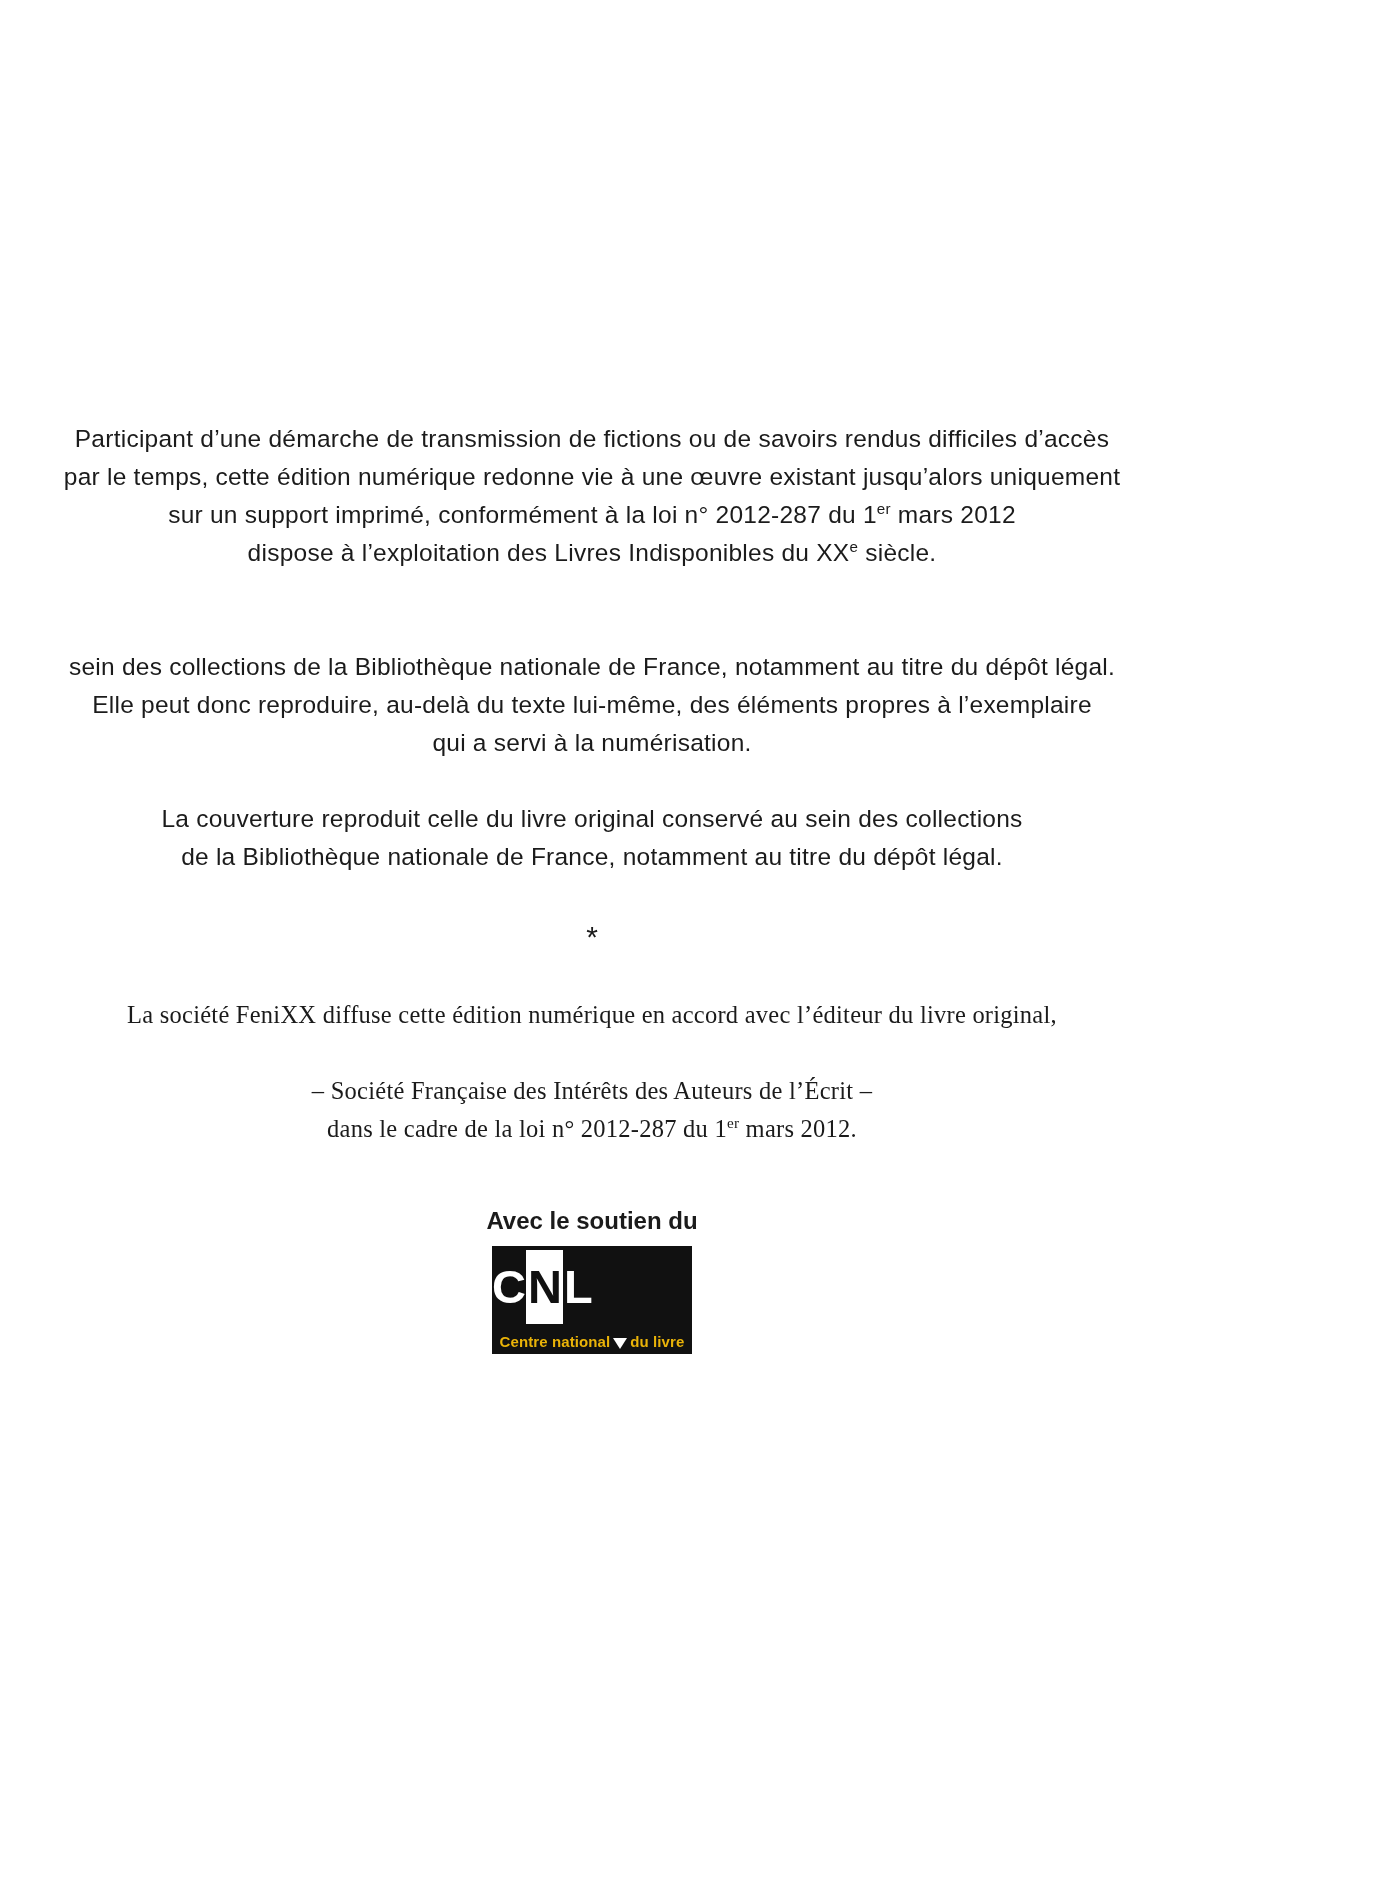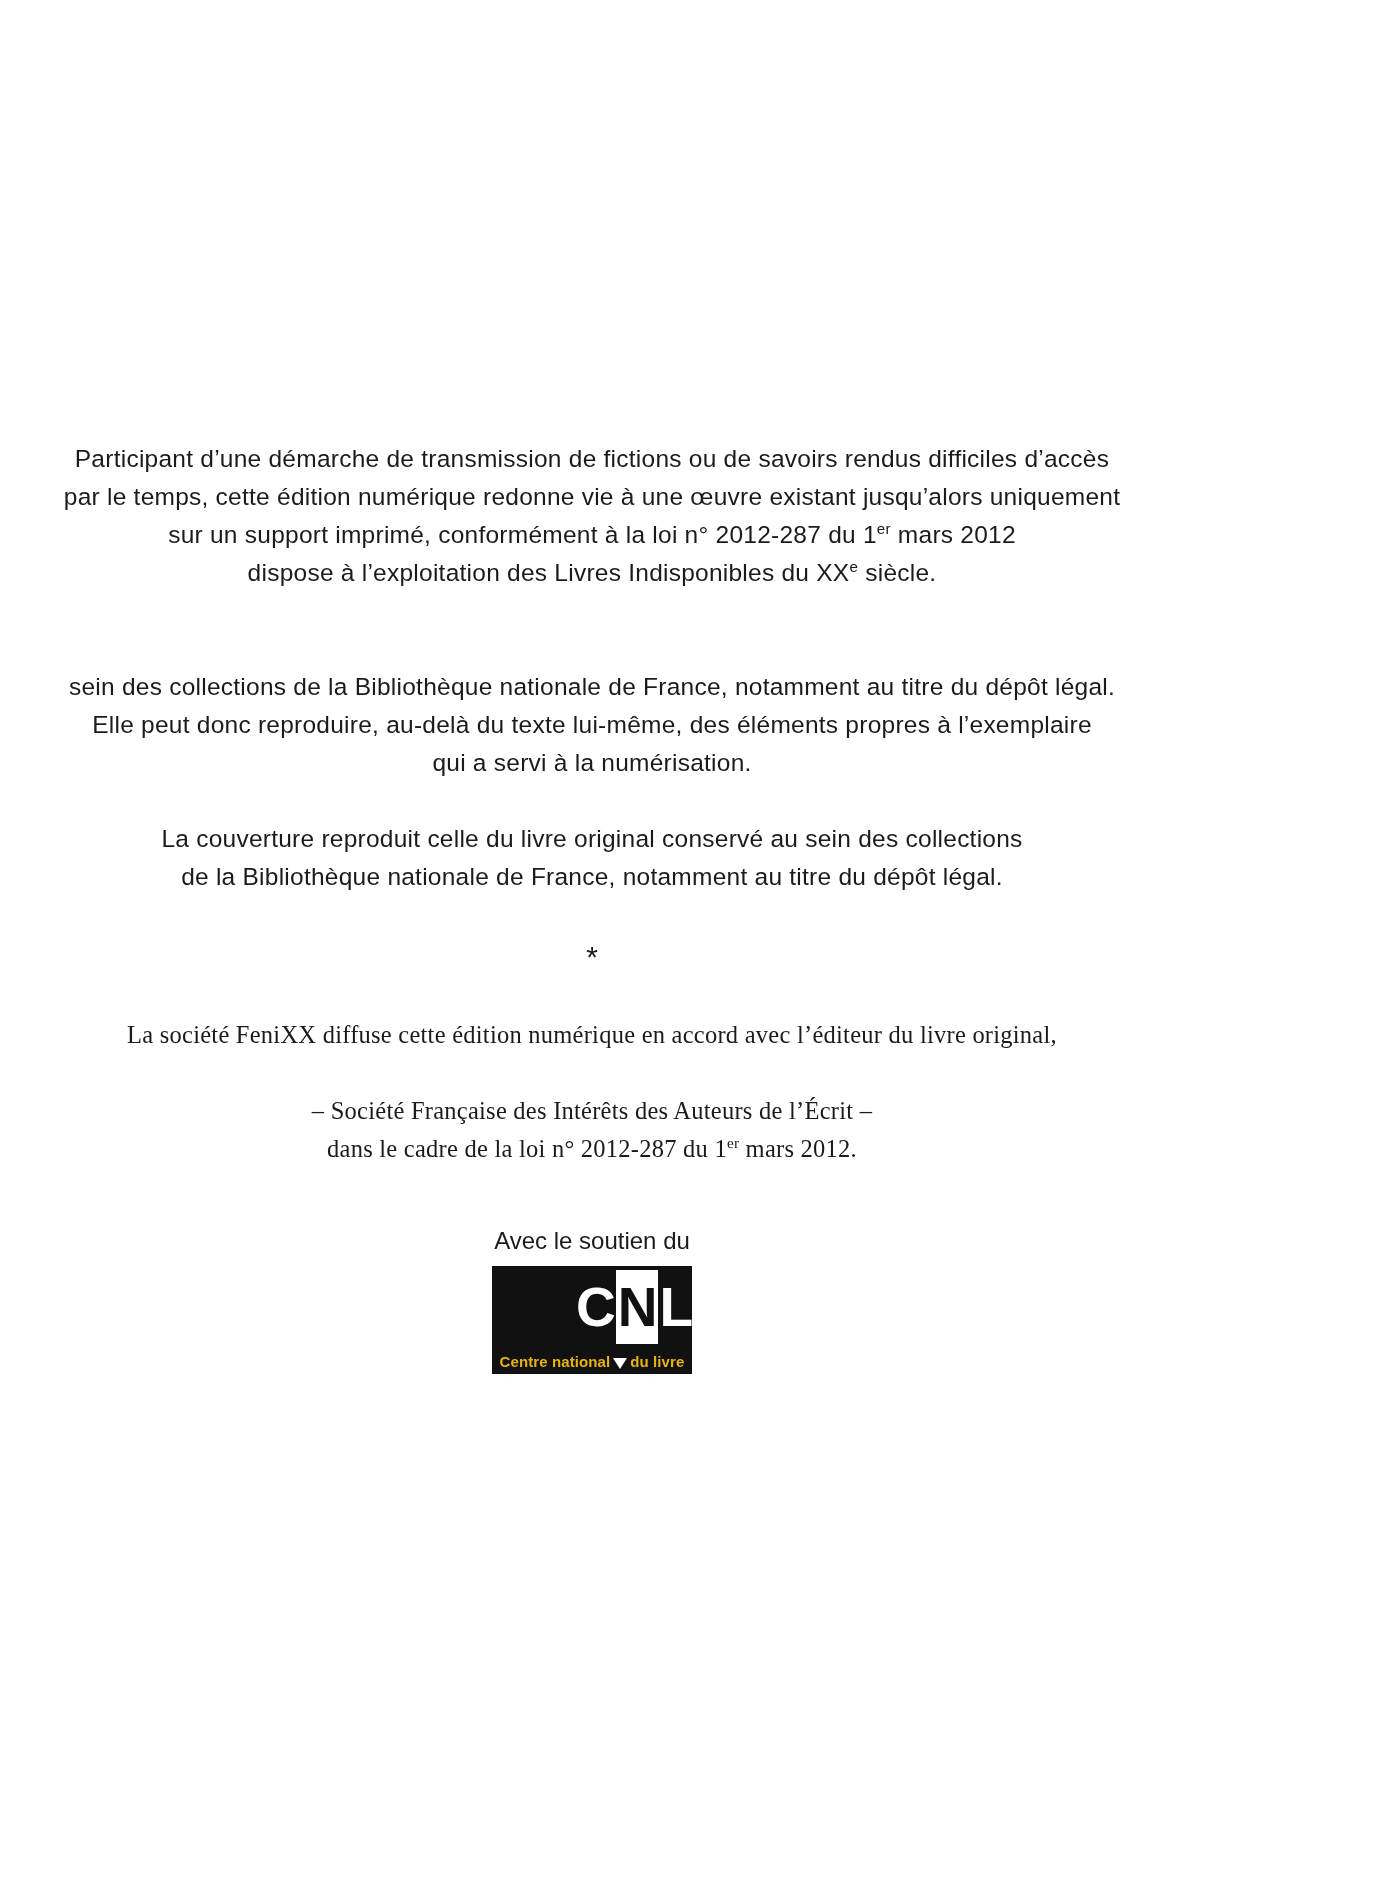--- a/index.html
+++ b/index.html
@@ -21,21 +21,20 @@
     box-sizing: border-box;
     padding: 0;
     position: relative;
   }
   .content {
     position: absolute;
     top: 420px;
     left: 0;
     width: 1184px;
     text-align: center;
-    margin-top: 20px;
   }
   p.para {
     margin: 0 auto;
     width: 1120px;
     font-size: 24.5px;
     line-height: 38px;
     text-align: center;
     color: #1b1b1b;
     letter-spacing: 0.01em;
   }
@@ -56,43 +55,44 @@
     color: #1b1b1b;
   }
   .support {
     margin-top: 58px;
     text-align: center;
   }
   .support-label {
     font-size: 24px;
     line-height: 30px;
     color: #1b1b1b;
+    font-weight: bold;
   }
   .logo-wrap {
     margin-top: 10px;
     display: flex;
     justify-content: center;
   }
   .cnl-logo {
     width: 200px;
     height: 108px;
     background: #111111;
     position: relative;
     display: block;
   }
   .cnl-letters {
     position: absolute;
     top: 4px;
     left: 0;
     width: 200px;
-    text-align: right;
+    text-align: left;
     color: #ffffff;
     font-family: "Liberation Sans", sans-serif;
     font-weight: bold;
-    font-size: 55px;
+    font-size: 47px;
     line-height: 74px;
     letter-spacing: -1px;
   }
   .cnl-letters .n-block {
     display: inline-block;
     background: #ffffff;
     color: #111111;
     padding: 0 2px;
     margin: 0 1px;
   }

